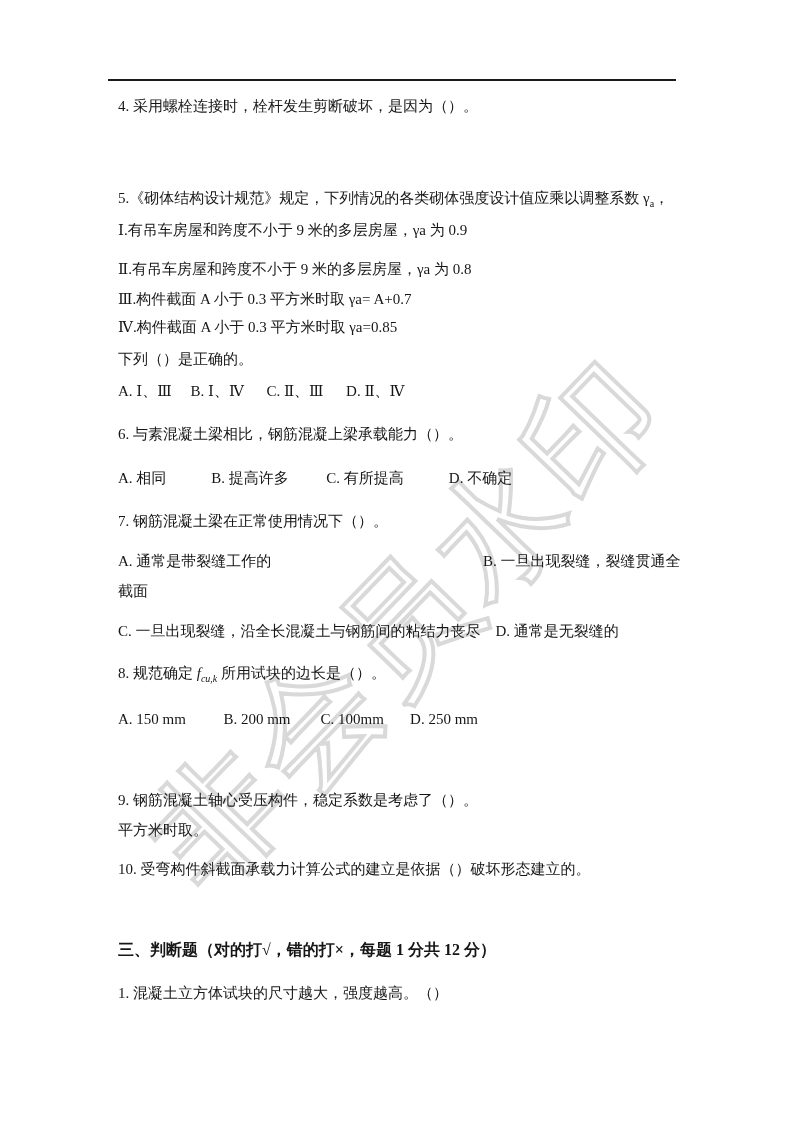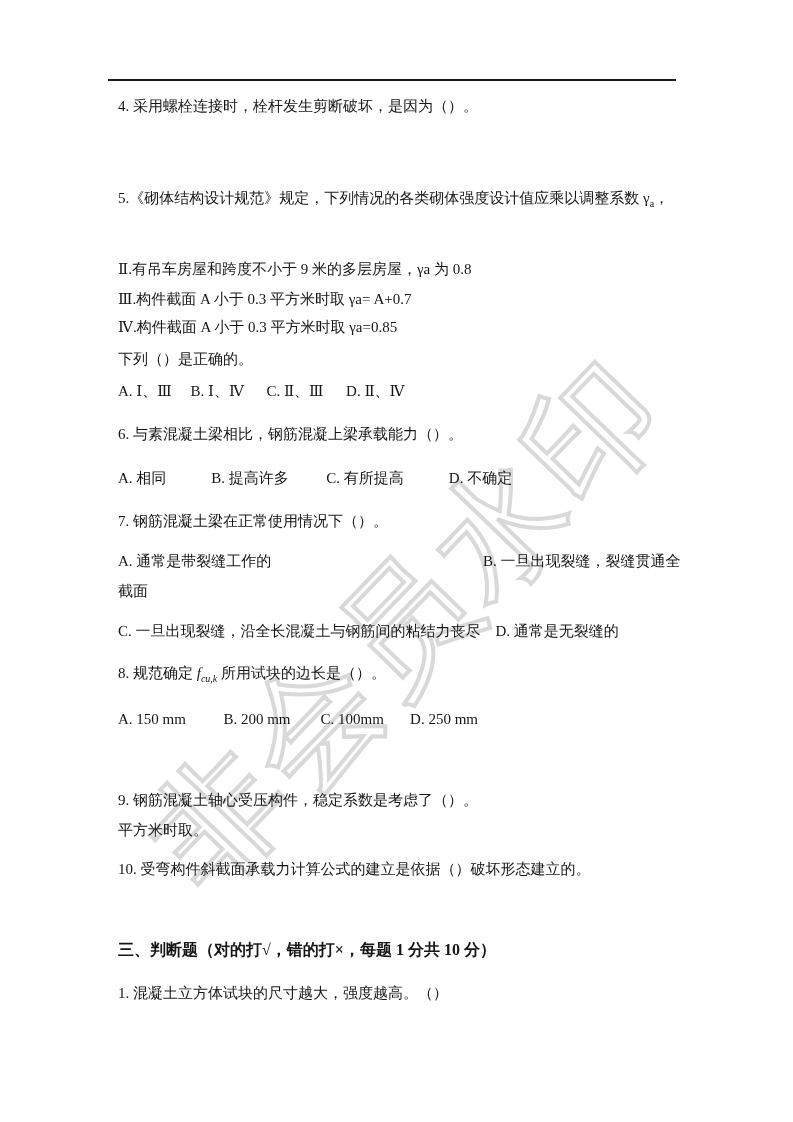--- a/index.html
+++ b/index.html
@@ -66,20 +66,21 @@
 
 <div class="page">
 
   <div class="watermark">非会员水印</div>
 
   <div class="rule"></div>
 
   <div class="line" style="top:96px">4. 采用螺栓连接时，栓杆发生剪断破坏，是因为（）。</div>
 
   <div class="line" style="top:188px"><span>5.《砌体结构设计规范》规定，下列情况的各类砌体强度设计值应乘以调整系数 γ</span><sub class="gsub">a</sub><span>，</span></div>
+  <div class="line" style="top:220px">Ⅰ.有吊车房屋和跨度不小于 9 米的多层房屋，γa 为 0.9</div>
   <div class="line" style="top:259px">Ⅱ.有吊车房屋和跨度不小于 9 米的多层房屋，γa 为 0.8</div>
   <div class="line" style="top:289px">Ⅲ.构件截面 A 小于 0.3 平方米时取 γa= A+0.7</div>
   <div class="line" style="top:317px">Ⅳ.构件截面 A 小于 0.3 平方米时取 γa=0.85</div>
   <div class="line" style="top:349px">下列（）是正确的。</div>
   <div class="line" style="top:381px">A. Ⅰ、Ⅲ     B. Ⅰ、Ⅳ      C. Ⅱ、Ⅲ      D. Ⅱ、Ⅳ</div>
 
   <div class="line" style="top:424px">6. 与素混凝土梁相比，钢筋混凝上梁承载能力（）。</div>
   <div class="line" style="top:468px">A. 相同            B. 提高许多          C. 有所提高            D. 不确定</div>
 
   <div class="line" style="top:511px">7. 钢筋混凝土梁在正常使用情况下（）。</div>
@@ -89,17 +90,17 @@
   <div class="line" style="top:621px">C. 一旦出现裂缝，沿全长混凝土与钢筋间的粘结力丧尽    D. 通常是无裂缝的</div>
 
   <div class="line" style="top:663px"><span>8. 规范确定 </span><span class="fvar">f</span><sub class="fsub">cu,k</sub><span> 所用试块的边长是（）。</span></div>
   <div class="line" style="top:709px">A. 150 mm          B. 200 mm        C. 100mm       D. 250 mm</div>
 
   <div class="line" style="top:790px">9. 钢筋混凝土轴心受压构件，稳定系数是考虑了（）。</div>
   <div class="line" style="top:820px">平方米时取。</div>
 
   <div class="line" style="top:859px">10. 受弯构件斜截面承载力计算公式的建立是依据（）破坏形态建立的。</div>
 
-  <div class="line bold" style="top:940px">三、判断题（对的打√，错的打×，每题 1 分共 10 分）</div>
+  <div class="line bold" style="top:940px">三、判断题（对的打√，错的打×，每题 1 分共 12 分）</div>
 
   <div class="line" style="top:983px">1. 混凝土立方体试块的尺寸越大，强度越高。（）</div>
 
 </div>
 
 </body></html>

